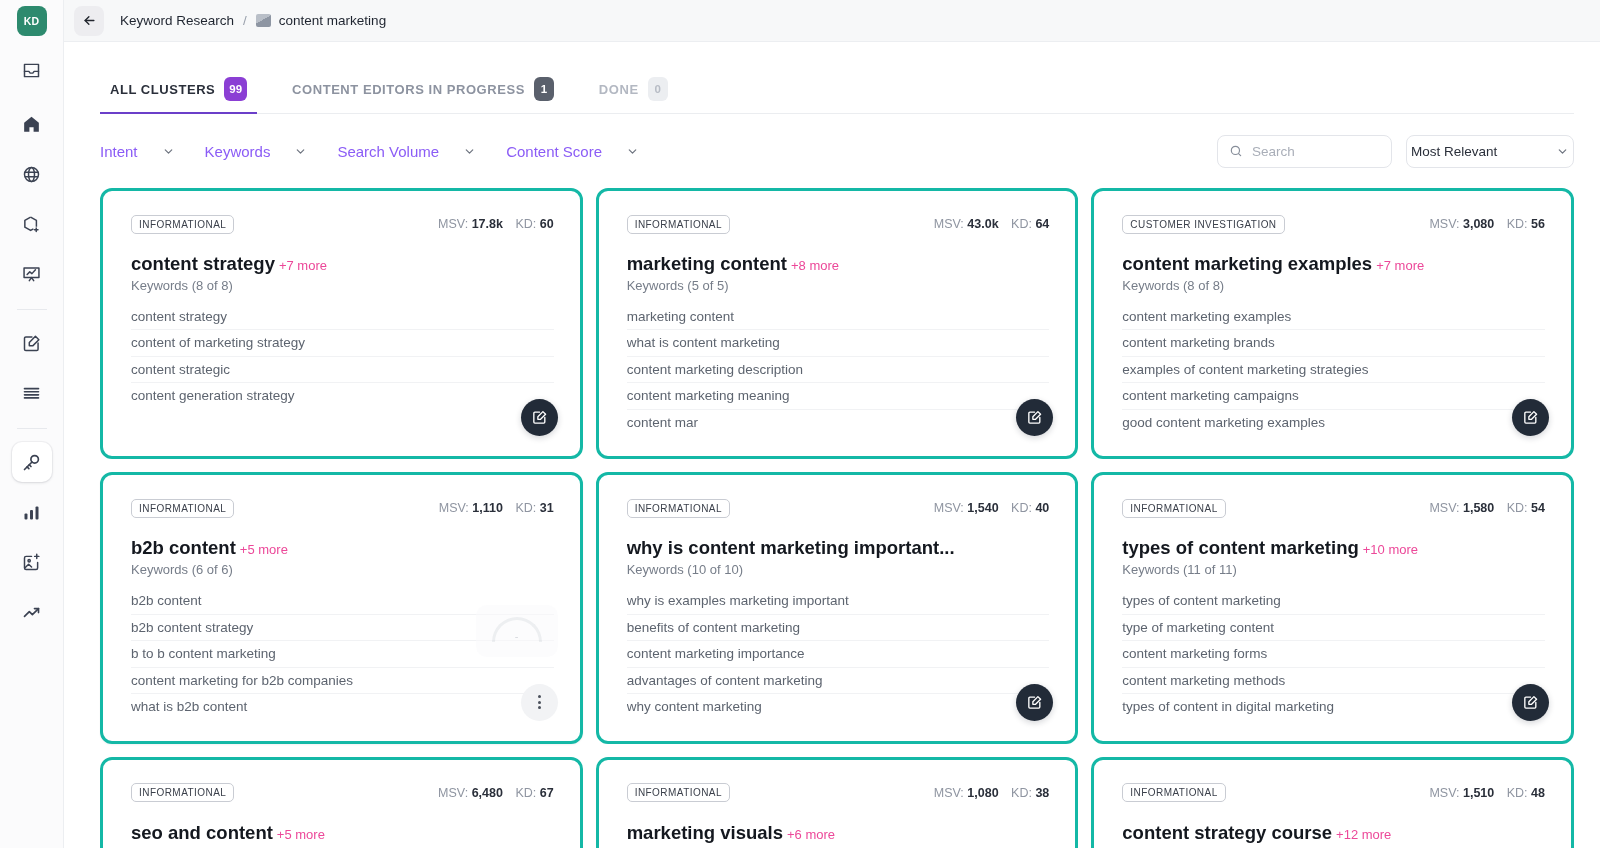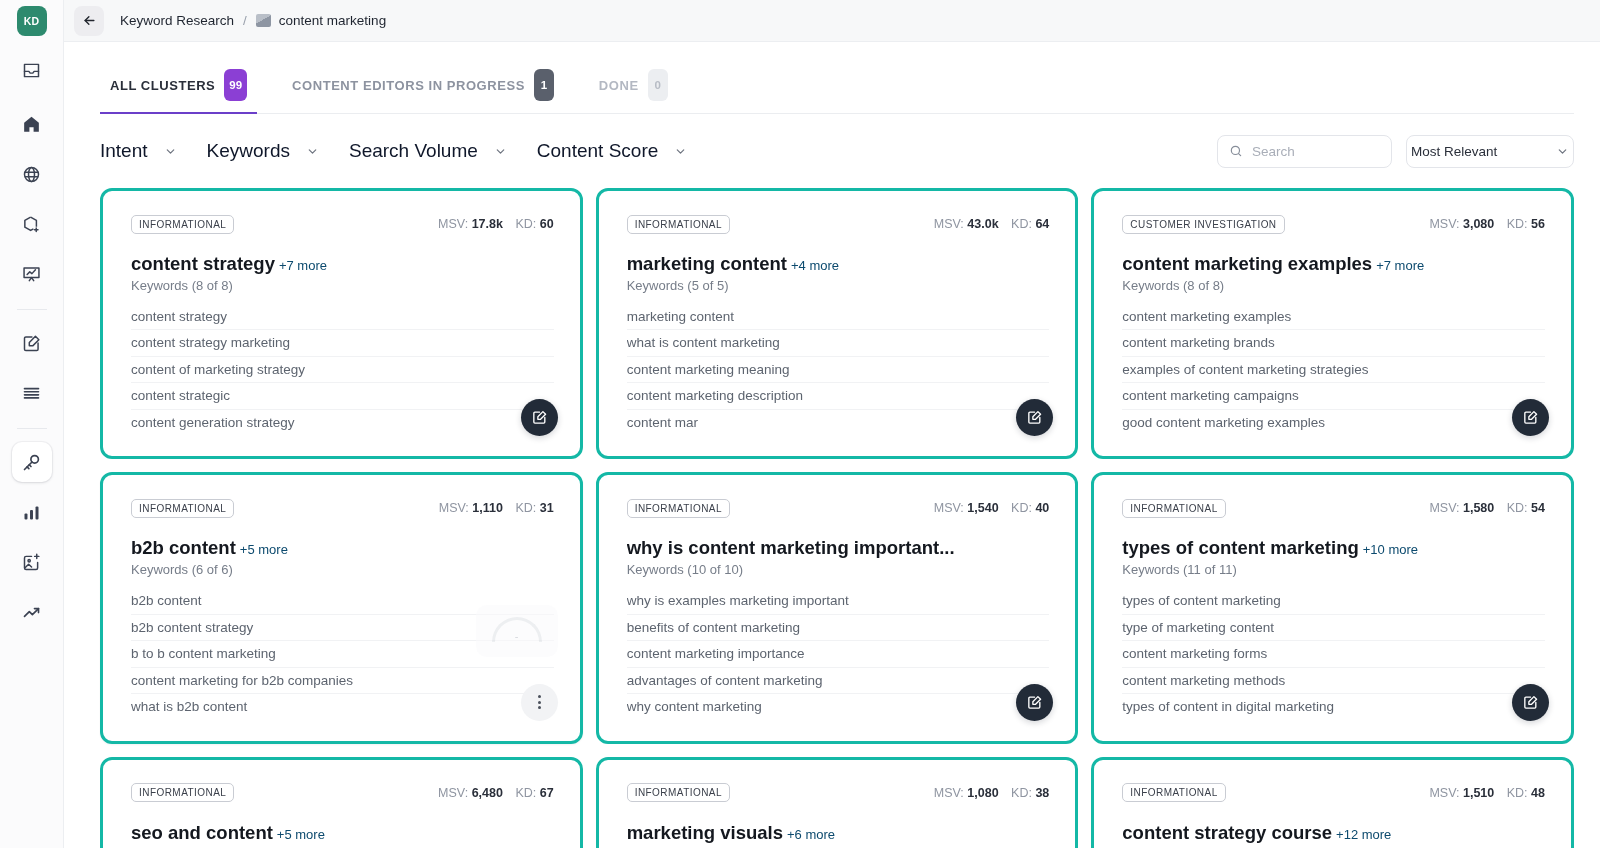--- a/index.html
+++ b/index.html
@@ -80,35 +80,35 @@
     padding: 0 10px 12px 10px; margin-right: 16px;
     font-size: 13px; letter-spacing: .55px; font-weight: 600;
     color: #b3b8c2; cursor: pointer; position: relative; text-transform: uppercase;
   }
   .tab.active { color: #2a2f3a; }
   .tab.active:after {
     content:""; position:absolute; left:0; right:0; bottom:-1px; height:2px; background:#6b3fc9;
   }
   .tab.mid { color: #8d93a0; }
   .badge {
-    min-width: 20px; height: 32px; padding: 0 5px; border-radius: 6px;
+    min-width: 20px; height: 24px; padding: 0 5px; border-radius: 6px;
     font-size: 11.5px; font-weight: 700; letter-spacing: 0;
     display: flex; align-items: center; justify-content: center;
     background: #e3e5e9; color: #6c7280;
   }
   .badge.purple { background: #8b3fd4; color: #ffffff; }
   .badge.dark { background: #5a606c; color: #ffffff; }
   .badge.light { background: #eceef1; color: #b7bcc5; }
 
   
   .filters { display: flex; align-items: center; height: 74px; justify-content: space-between; }
   .filters-left { display: flex; align-items: center; }
   .filter {
-    display: flex; align-items: center; gap: 16px;
-    font-size: 19px; color: #0f172a; margin-right: 30px; cursor: pointer;
+    display: flex; align-items: center; gap: 24px;
+    font-size: 15px; color: #8b5cf6; margin-right: 30px; cursor: pointer;
   }
   .filter svg { width: 13px; height: 13px; color: #6d737f; }
   .filters-right { display: flex; align-items: center; gap: 14px; }
   .search-box {
     width: 175px; height: 33px; border: 1px solid #e3e5ea; border-radius: 8px;
     display: flex; align-items: center; padding: 0 11px; gap: 9px; background: #fff;
   }
   .search-box svg { width: 14px; height: 14px; color: #868d99; flex: 0 0 auto; }
   .search-box input {
     border: none; outline: none; font-size: 13.5px; color: #2a2f3a;
@@ -136,21 +136,21 @@
     font-size: 10px; letter-spacing: .45px; color: #3b404b; font-weight: 500;
     text-transform: uppercase; white-space: nowrap;
   }
   .metrics { font-size: 12.5px; color: #8f95a1; white-space: nowrap; }
   .metrics b { color: #2a2f3a; font-weight: 700; }
   .metrics .kd { margin-left: 9px; }
   .card-title {
     margin-top: 18px; font-size: 18.5px; font-weight: 700; color: #14181f;
     line-height: 1.18; white-space: nowrap; overflow: hidden; text-overflow: ellipsis;
   }
-  .card-title .more { font-size: 13px; font-weight: 400; color: #0c4a6e; margin-left: 4px; }
+  .card-title .more { font-size: 13px; font-weight: 400; color: #ec4899; margin-left: 4px; }
   .kw-count { margin-top: 3px; font-size: 13px; color: #767d89; }
   .kw-list { margin-top: 11px; }
   .kw {
     font-size: 13.5px; color: #5d646f; height: 26.5px; line-height: 26.5px;
     border-bottom: 1px solid #f1f2f4; white-space: nowrap; overflow: hidden; text-overflow: ellipsis;
   }
   .kw:last-child { border-bottom: none; }
 
   .edit-fab {
     position: absolute; right: 22px; bottom: 20px;
@@ -379,21 +379,20 @@
                 <span class="kd"><span>KD:</span>
                 <b>60</b></span>
               </span>
             </div>
             <div class="card-title">
               <span>content strategy</span><span class="more">+7 more</span>
             </div>
             <div class="kw-count">Keywords (8 of 8)</div>
             <div class="kw-list">
               <div class="kw">content strategy</div>
-              <div class="kw">content strategy marketing</div>
               <div class="kw">content of marketing strategy</div>
               <div class="kw">content strategic</div>
               <div class="kw">content generation strategy</div>
             </div>
             <div class="edit-fab">
               <svg viewBox="0 0 24 24" fill="none" stroke="currentColor" stroke-width="1.9" stroke-linecap="round" stroke-linejoin="round">
                 <path d="M19.5 12v6.5a1.5 1.5 0 0 1-1.5 1.5H5.5A1.5 1.5 0 0 1 4 18.5V6A1.5 1.5 0 0 1 5.5 4.5H12"></path>
                 <path d="M16.8 3.7 20.6 7.5l-7.1 7.1h-3.8v-3.8z"></path>
               </svg>
             </div>
@@ -403,28 +402,28 @@
             <div class="card-top">
               <span class="chip">INFORMATIONAL</span>
               <span class="metrics">
                 <span>MSV:</span>
                 <b>43.0k</b>
                 <span class="kd"><span>KD:</span>
                 <b>64</b></span>
               </span>
             </div>
             <div class="card-title">
-              <span>marketing content</span><span class="more">+4 more</span>
+              <span>marketing content</span><span class="more">+8 more</span>
             </div>
             <div class="kw-count">Keywords (5 of 5)</div>
             <div class="kw-list">
               <div class="kw">marketing content</div>
               <div class="kw">what is content marketing</div>
+              <div class="kw">content marketing description</div>
               <div class="kw">content marketing meaning</div>
-              <div class="kw">content marketing description</div>
               <div class="kw">content mar</div>
             </div>
             <div class="edit-fab">
               <svg viewBox="0 0 24 24" fill="none" stroke="currentColor" stroke-width="1.9" stroke-linecap="round" stroke-linejoin="round">
                 <path d="M19.5 12v6.5a1.5 1.5 0 0 1-1.5 1.5H5.5A1.5 1.5 0 0 1 4 18.5V6A1.5 1.5 0 0 1 5.5 4.5H12"></path>
                 <path d="M16.8 3.7 20.6 7.5l-7.1 7.1h-3.8v-3.8z"></path>
               </svg>
             </div>
           </div>
 

